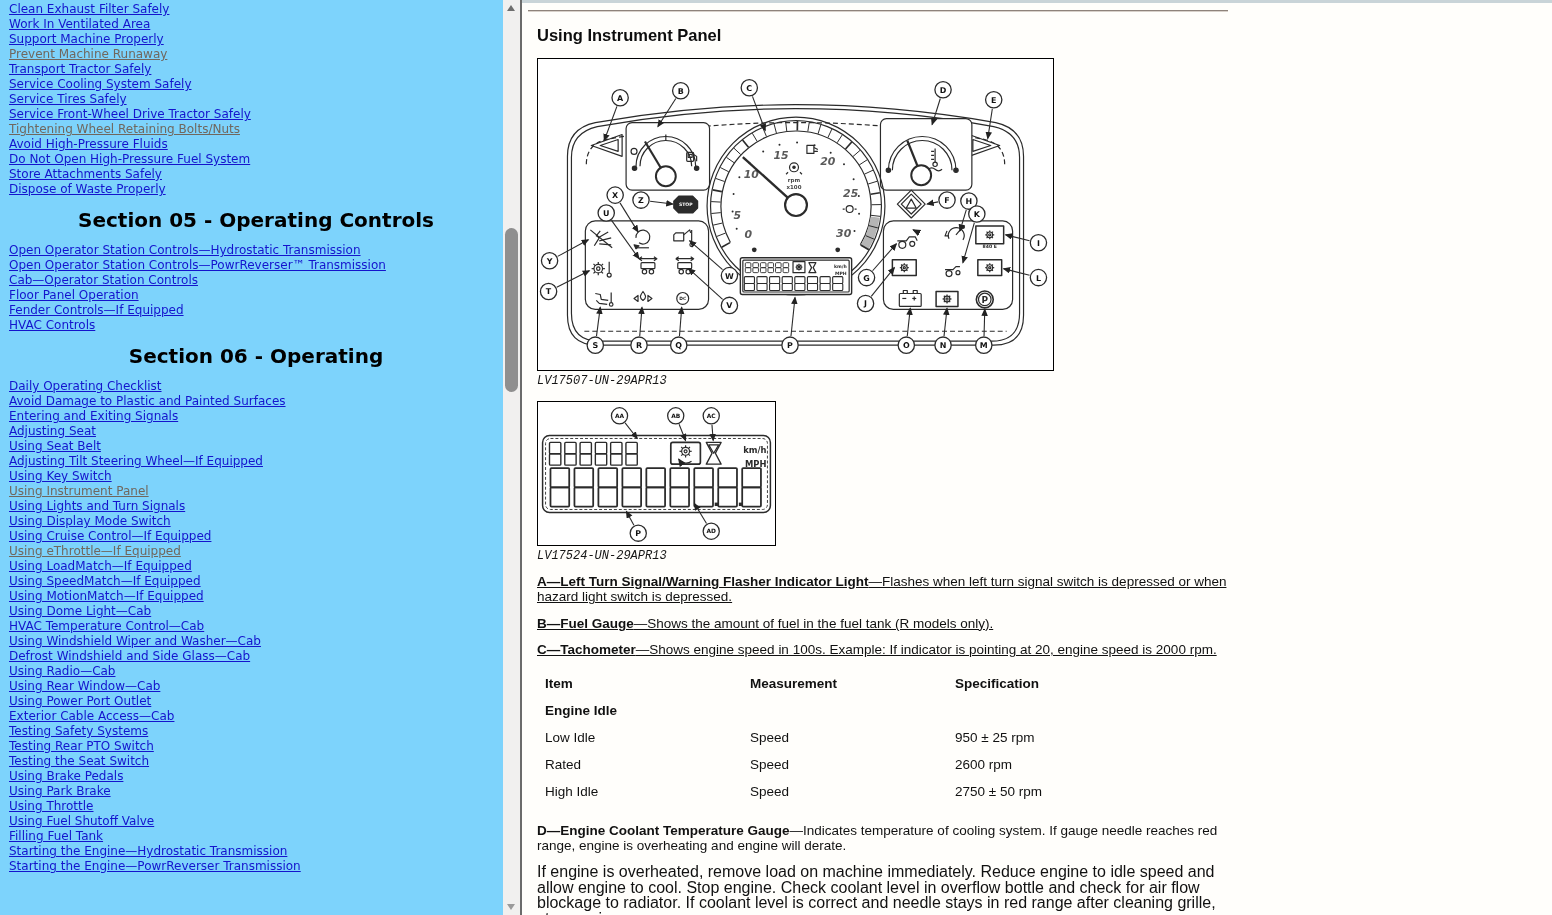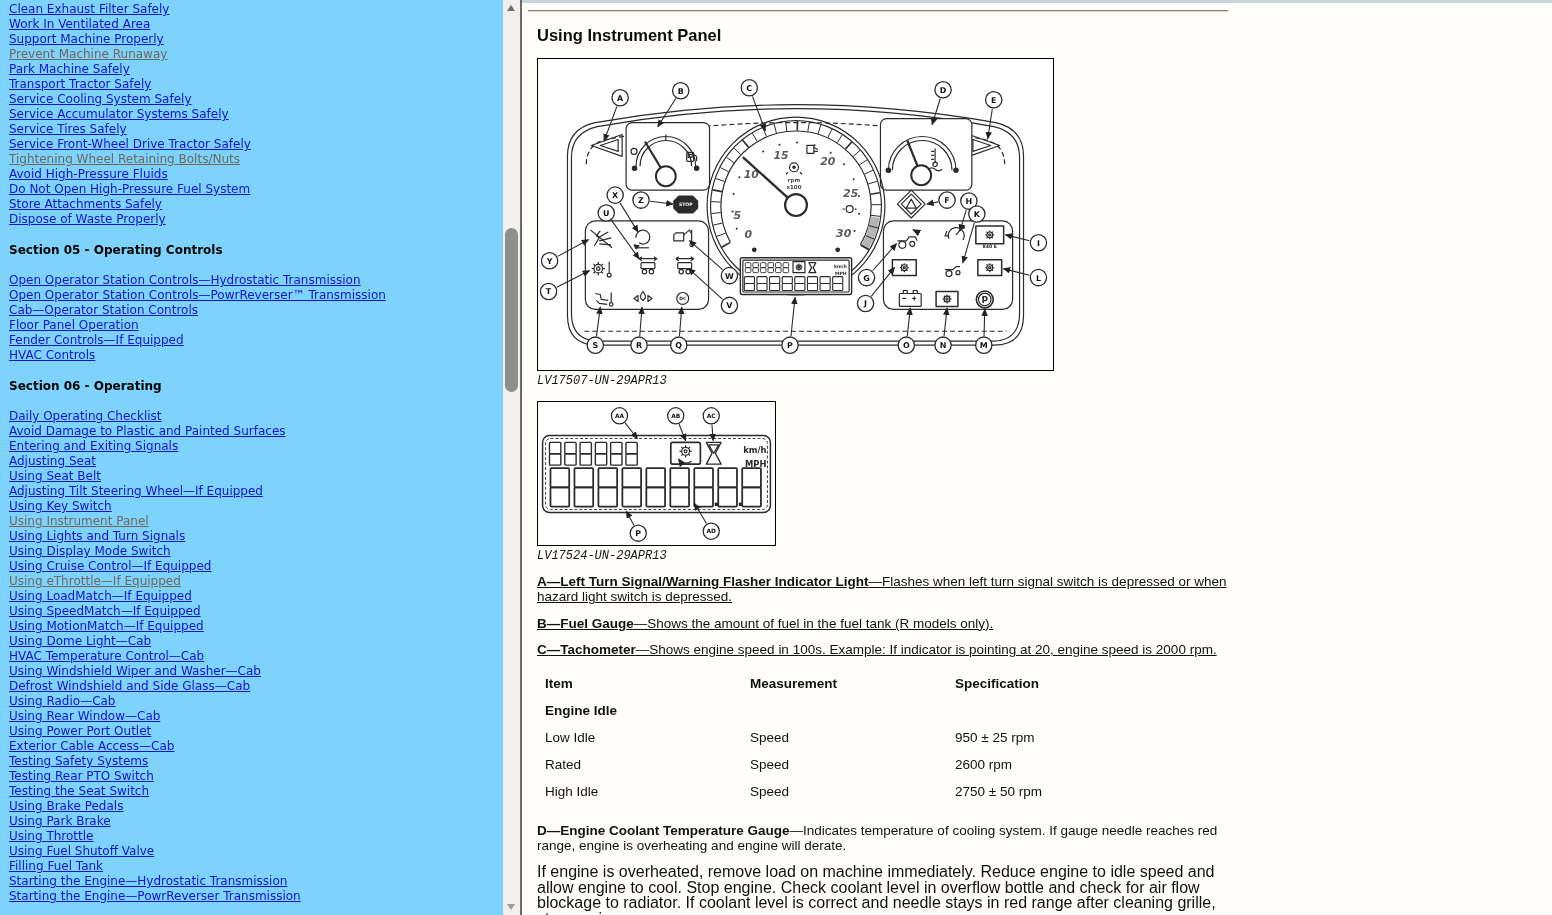--- a/index.html
+++ b/index.html
@@ -3,21 +3,21 @@
 <meta charset="utf-8">
 <style>
   html,body{margin:0;padding:0;}
   body{width:1552px;height:915px;overflow:hidden;background:#fff;font-family:"Liberation Sans",sans-serif;position:relative;}
 
   
   .sidebar{position:absolute;left:0;top:0;width:503px;height:915px;background:#7dd3fc;overflow:hidden;
            font-family:"DejaVu Sans",sans-serif;font-size:12px;line-height:15px;padding:2px 0 0 9px;box-sizing:border-box;}
   .sidebar a{display:block;color:#1414cd;text-decoration:underline;white-space:nowrap;cursor:pointer;}
   .sidebar a.v{color:#70675e;}
-  .sidebar .sec{font-weight:bold;font-size:12px;color:#000;margin:14px 0 13px 0;line-height:19px;}
+  .sidebar .sec{font-weight:bold;font-size:20px;color:#000;margin:14px 0 13px 0;line-height:19px;text-align:center;}
 
   
   .sb-scroll{position:absolute;left:503px;top:0;width:17px;height:915px;background:#f1f0ef;}
   .sb-btn{position:absolute;left:0;width:17px;height:17px;background:#f1f0ef;}
   .sb-btn.up{top:0;} .sb-btn.down{bottom:0;}
   .sb-btn::after{content:"";position:absolute;left:4px;border-left:4.5px solid transparent;border-right:4.5px solid transparent;}
   .sb-btn.up::after{top:5px;border-bottom:6px solid #6e6e6e;}
   .sb-btn.down::after{top:6px;border-top:6px solid #9a9a9a;}
   .sb-thumb{position:absolute;left:2px;top:228px;width:13px;height:164px;background:#8f8f8f;border-radius:7px;}
 
@@ -43,24 +43,22 @@
   svg text{font-family:"DejaVu Sans",sans-serif;}
 </style>
 </head>
 <body>
 
 <div class="sidebar" id="sidebar">
     <a href="#" class="">Clean Exhaust Filter Safely</a>
     <a href="#" class="">Work In Ventilated Area</a>
     <a href="#" class="">Support Machine Properly</a>
     <a href="#" class="v">Prevent Machine Runaway</a>
-    <a href="#" class="">Park Machine Safely</a>
     <a href="#" class="">Transport Tractor Safely</a>
     <a href="#" class="">Service Cooling System Safely</a>
-    <a href="#" class="">Service Accumulator Systems Safely</a>
     <a href="#" class="">Service Tires Safely</a>
     <a href="#" class="">Service Front-Wheel Drive Tractor Safely</a>
     <a href="#" class="v">Tightening Wheel Retaining Bolts/Nuts</a>
     <a href="#" class="">Avoid High-Pressure Fluids</a>
     <a href="#" class="">Do Not Open High-Pressure Fuel System</a>
     <a href="#" class="">Store Attachments Safely</a>
     <a href="#" class="">Dispose of Waste Properly</a>
     <div class="sec">Section 05 - Operating Controls</div>
     <a href="#" class="">Open Operator Station Controls—Hydrostatic Transmission</a>
     <a href="#" class="">Open Operator Station Controls—PowrReverser™ Transmission</a>

